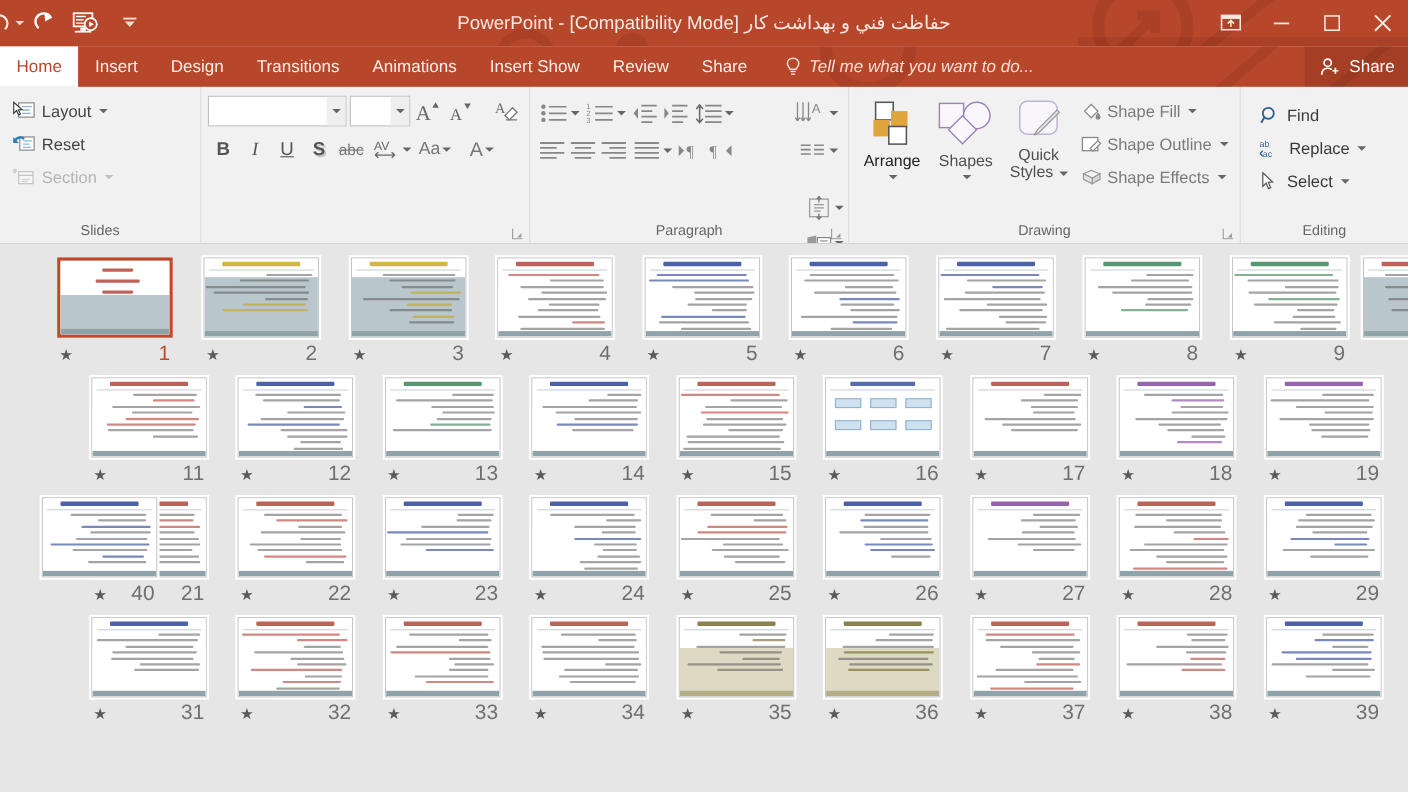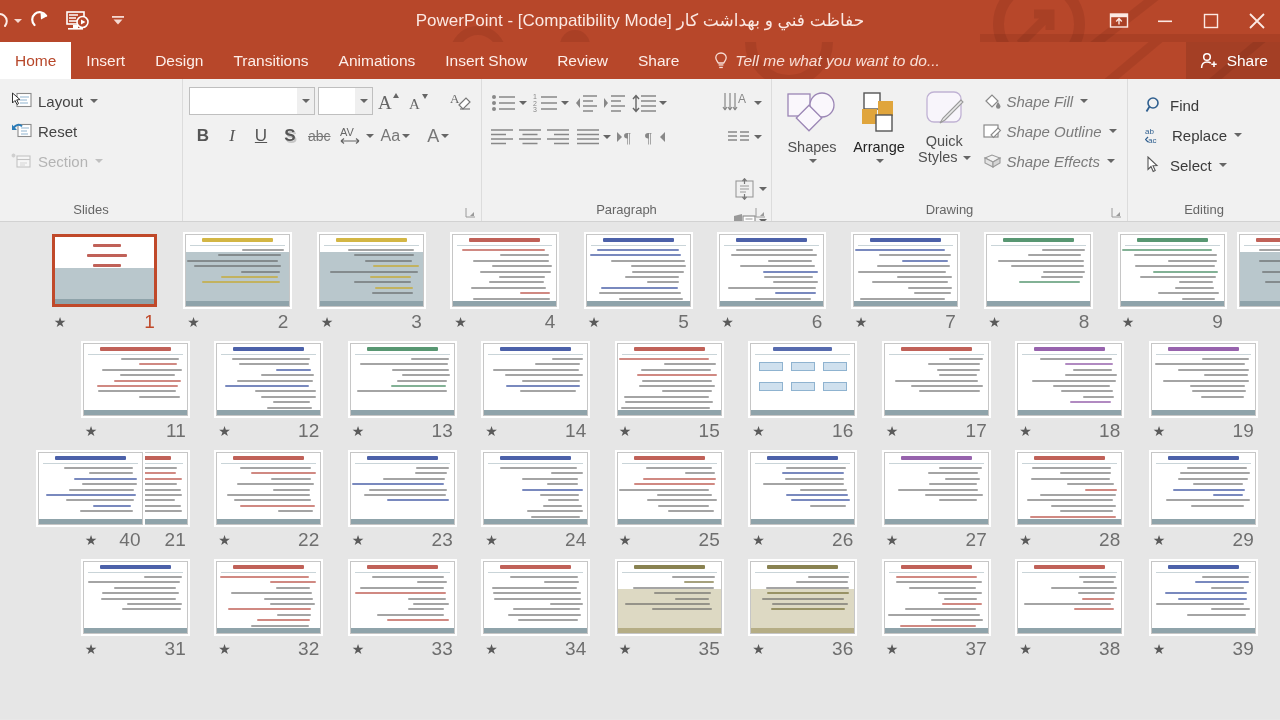--- a/index.html
+++ b/index.html
@@ -591,51 +591,51 @@
           <path d="M1 5 L9 3 L9 12 L1 14 Z" fill="#999"></path>
           <rect x="10" y="5" width="12" height="10" fill="#fff" stroke="#888" stroke-width="1.1"></rect>
           <path d="M12.5 8h7M12.5 11h5" stroke="#999" stroke-width="1.1"></path>
         </svg>
       <span class="cdn"></span>
     </div>
   </div>
 
   <div class="group" style="width:356px;">
     <div class="group-body" style="padding-top:2px;">
-      <div class="big-btn" style="width:72px;">
-        <svg width="56" height="48" viewBox="0 0 56 48">
-          <rect x="4" y="5" width="22" height="22" fill="#faf7fc" stroke="#9b86b5" stroke-width="1.3"></rect>
-          <circle cx="38" cy="16" r="12" fill="#faf7fc" stroke="#9b86b5" stroke-width="1.3"></circle>
-          <rect x="16" y="20" width="18" height="18" fill="#faf7fc" stroke="#9b86b5" stroke-width="1.3" transform="rotate(45 25 29)"></rect>
-        </svg>
-        <div class="lbl">Shapes</div>
-        <span class="cdn" style="margin-top:3px;"></span>
-      </div>
       <div class="big-btn" style="width:72px;color:#222;">
         <svg width="54" height="48" viewBox="0 0 54 48">
           <rect x="12" y="4" width="16" height="16" fill="#fff" stroke="#555" stroke-width="1.4"></rect>
           <rect x="26" y="12" width="15" height="15" fill="#e0a53c"></rect>
           <rect x="10" y="20" width="15" height="15" fill="#e0a53c"></rect>
           <rect x="24" y="26" width="16" height="16" fill="#fff" stroke="#555" stroke-width="1.4"></rect>
         </svg>
         <div class="lbl">Arrange</div>
         <span class="cdn" style="margin-top:3px;"></span>
       </div>
+      <div class="big-btn" style="width:72px;">
+        <svg width="56" height="48" viewBox="0 0 56 48">
+          <rect x="4" y="5" width="22" height="22" fill="#faf7fc" stroke="#9b86b5" stroke-width="1.3"></rect>
+          <circle cx="38" cy="16" r="12" fill="#faf7fc" stroke="#9b86b5" stroke-width="1.3"></circle>
+          <rect x="16" y="20" width="18" height="18" fill="#faf7fc" stroke="#9b86b5" stroke-width="1.3" transform="rotate(45 25 29)"></rect>
+        </svg>
+        <div class="lbl">Shapes</div>
+        <span class="cdn" style="margin-top:3px;"></span>
+      </div>
       <div class="big-btn" style="width:68px;">
         <svg width="50" height="42" viewBox="0 0 50 42">
           <rect x="8" y="3" width="34" height="30" rx="7" fill="#f8f5fb" stroke="#c0b2d4" stroke-width="1.3"></rect>
           <path d="M42 11 L24 29 L21 34 L26 31 L44 13 Z" fill="#e8e8e8" stroke="#9a9a9a" stroke-width="1.1"></path>
         </svg>
         <div class="lbl">Quick</div>
         <div class="lbl" style="display:flex;align-items:center;gap:3px;margin-top:-1px;">
           <span>Styles</span>
           <span class="cdn"></span>
         </div>
       </div>
-      <div class="mini-row" style="padding-top:2px;font-style:italic;">
+      <div class="mini-row" style="padding-top:2px;">
         <div class="mini-item" style="color:#7b7b7b;">
           <svg width="20" height="18" viewBox="0 0 20 18">
               <path d="M4 9 L10 3 L16 9 L10 15 Z" fill="#fff" stroke="#8a8a8a" stroke-width="1.2"></path>
               <path d="M16 10 C16 10 18.5 13 18.5 14.5 A2 2 0 0 1 14 14.5 C14 13 16 10 16 10 Z" fill="#8a8a8a"></path>
             </svg>
           <span>Shape Fill</span>
           <span class="cdn"></span>
         </div>
         <div class="mini-item" style="color:#7b7b7b;">
           <svg width="20" height="18" viewBox="0 0 20 18">

